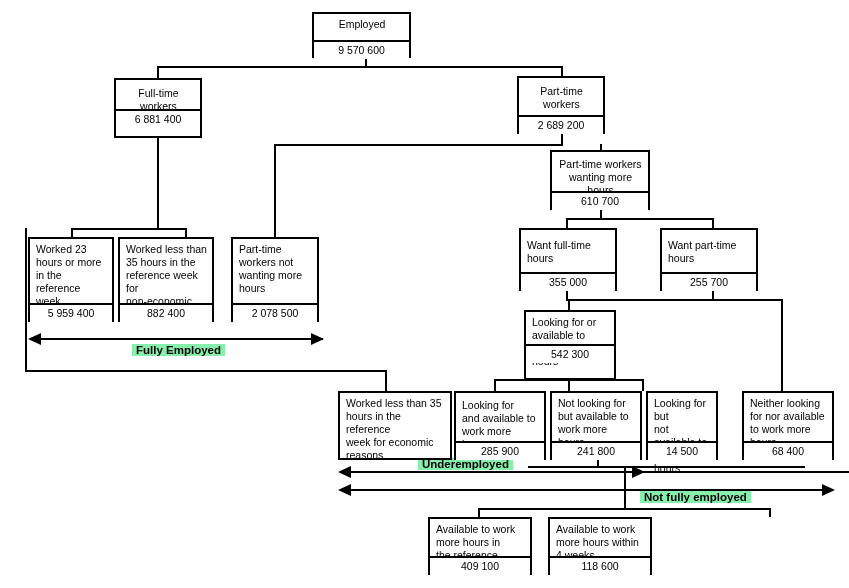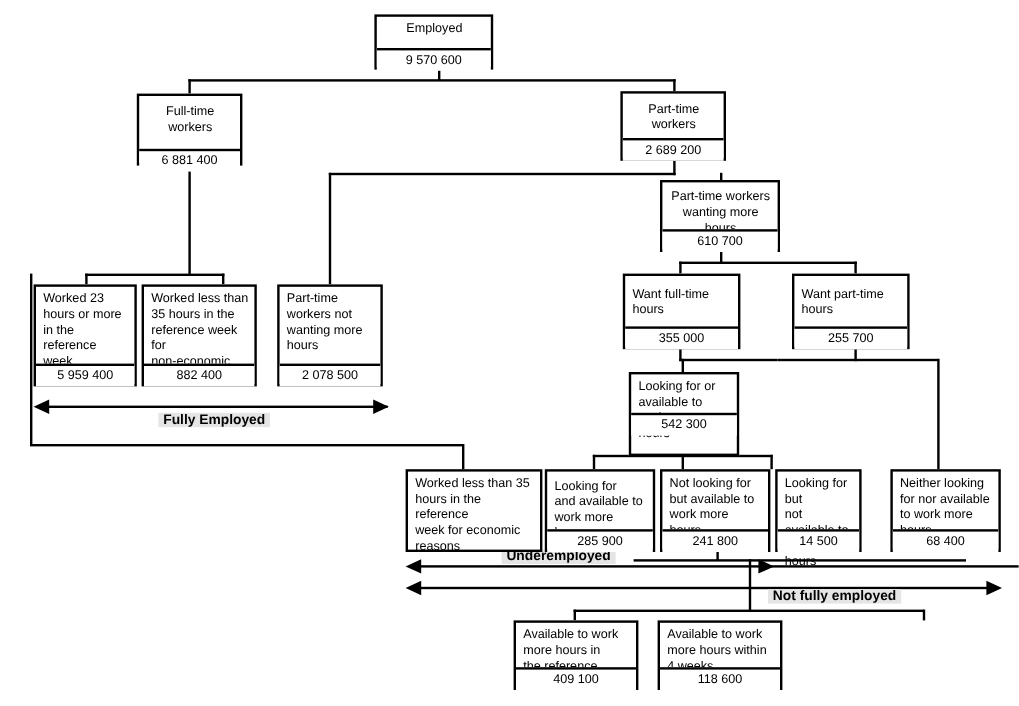--- a/index.html
+++ b/index.html
@@ -37,21 +37,21 @@
   .lnh{height:2px;}
   .lnv{width:2px;}
 
   
   .arrowline{position:absolute;height:2px;background:#000;z-index:2;}
   .arrowhead{position:absolute;width:0;height:0;z-index:2;
     border-top:6px solid transparent;border-bottom:6px solid transparent;}
   .ah-left{border-right:13px solid #000;}
   .ah-right{border-left:13px solid #000;}
   .arrowlabel{position:absolute;font-size:11.5px;font-weight:bold;color:#000;z-index:4;
-    background:#e5e5e5;padding:0 4px;white-space:nowrap;}
+    background:#86efac;padding:0 4px;white-space:nowrap;}
 </style>
 </head>
 <body>
 
 <div id="canvas">
 
   <div class="ln lnv" style="left:365px;top:58px;height:9px;"></div>
 
   <div class="ln lnh" style="left:157px;top:66px;width:406px;"></div>
 
@@ -97,21 +97,21 @@
   <div class="ln lnh" style="left:478px;top:508px;width:292px;"></div>
   <div class="ln lnv" style="left:478px;top:508px;height:9px;"></div>
   <div class="ln lnv" style="left:769px;top:508px;height:9px;"></div>
 
   <div class="node center" style="left:312px;top:12px;width:99px;height:46px;">
     <div class="label" style="height:26px;">Employed</div>
     <div class="val">9 570 600</div>
   </div>
 
   <div class="node center" style="left:114px;top:78px;width:88px;height:60px;">
-    <div class="label" style="height:44px;padding-top:7px;">Full-time
+    <div class="label" style="height:29px;padding-top:7px;">Full-time
 workers</div>
     <div class="val">6 881 400</div>
   </div>
 
   <div class="node center" style="left:517px;top:76px;width:88px;height:58px;">
     <div class="label" style="height:37px;padding-top:7px;">Part-time
 workers</div>
     <div class="val">2 689 200</div>
   </div>
 

